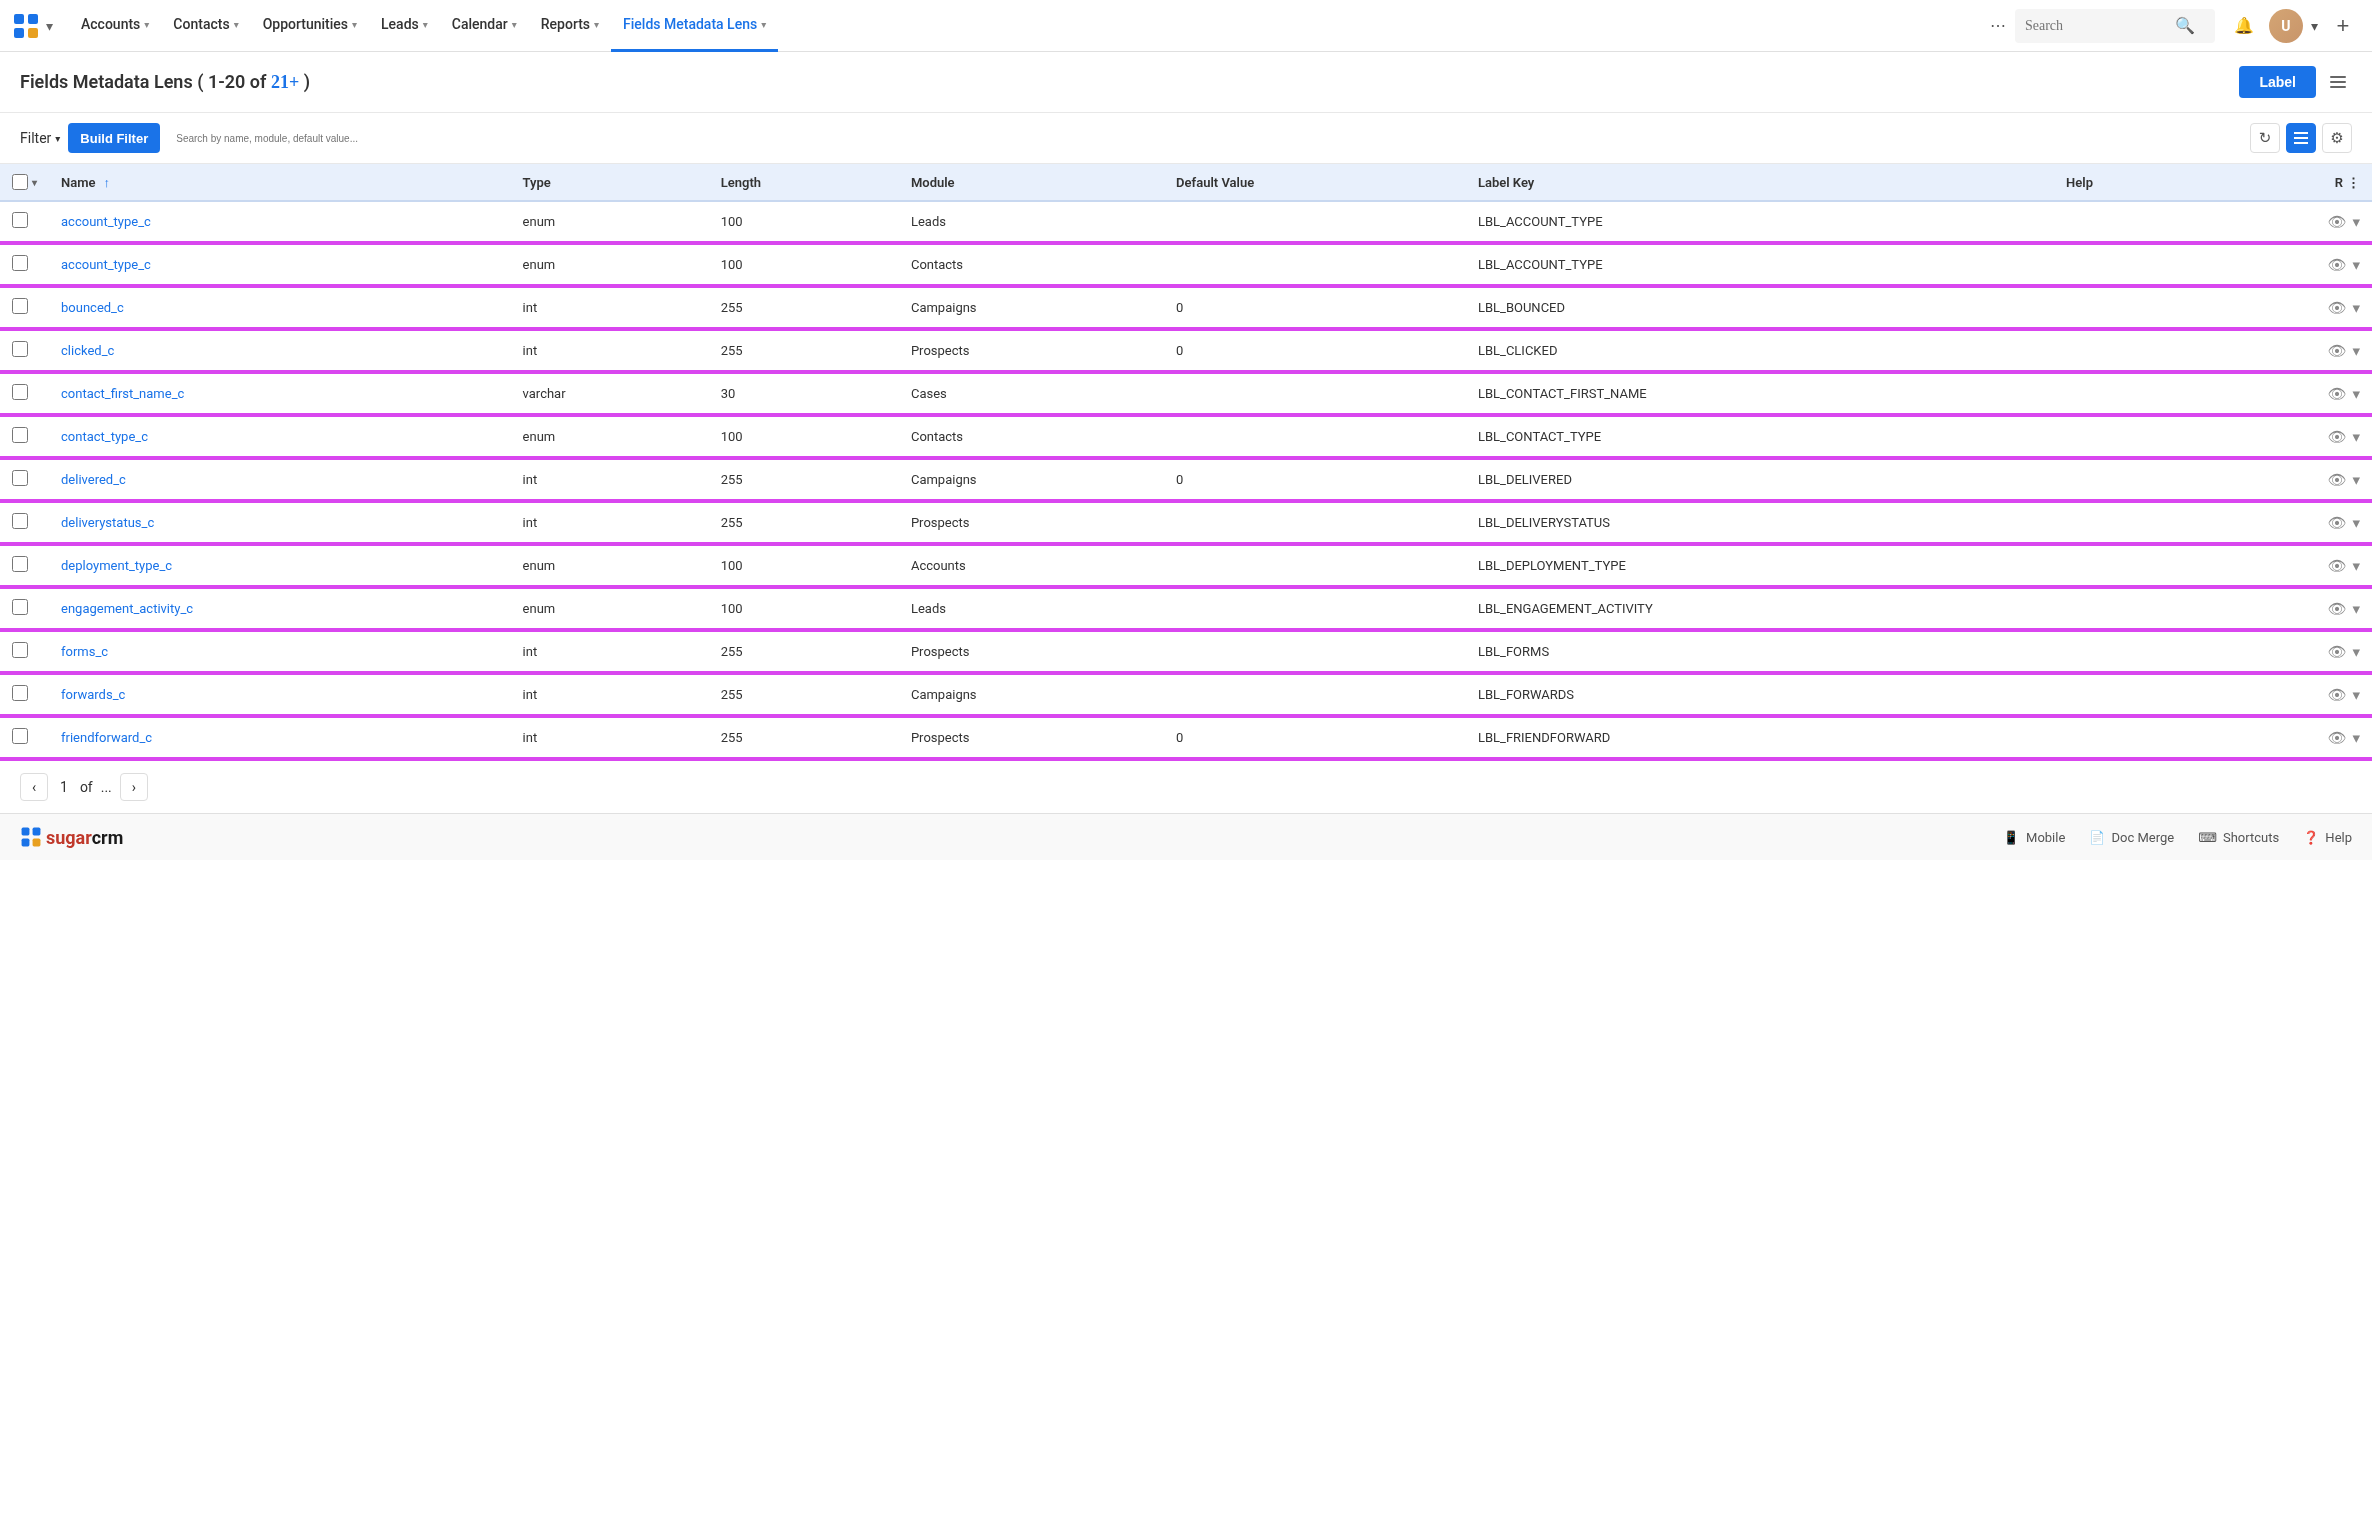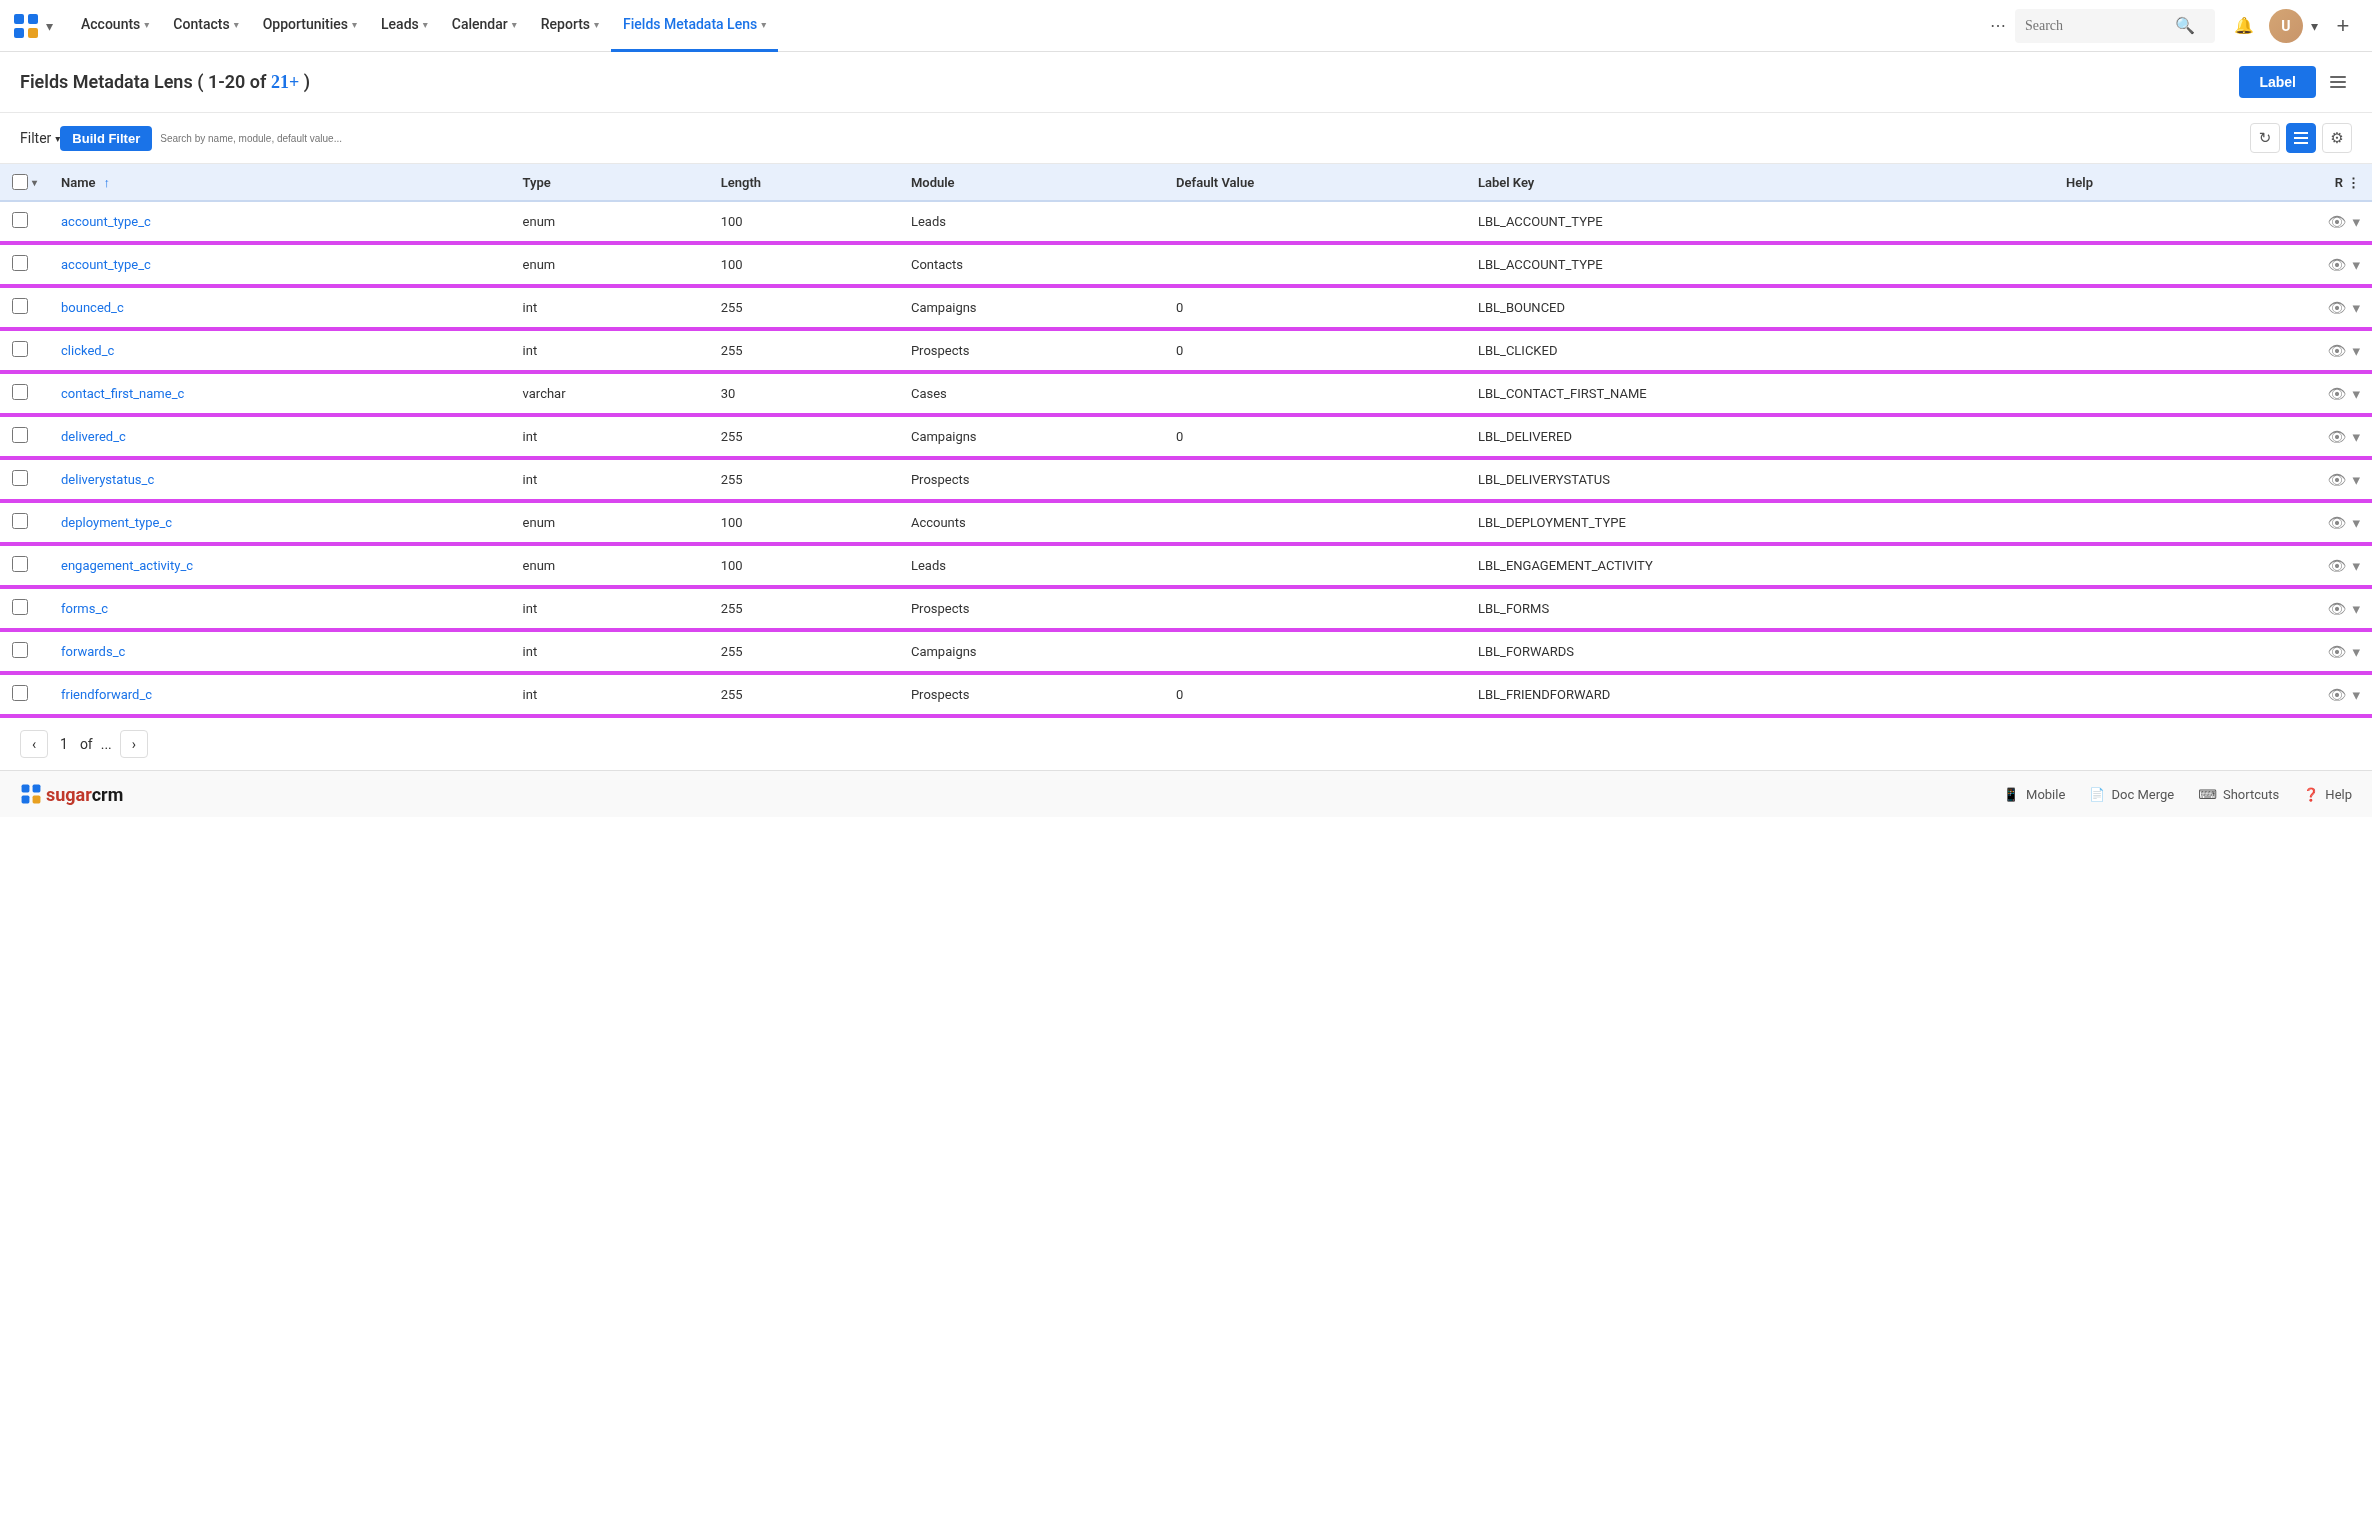--- a/index.html
+++ b/index.html
@@ -35,21 +35,21 @@
     .page-title { font-size: 18px; font-weight: 600; color: #333; }
     .page-title-link { color: #1a73e8; font-weight: 600; text-decoration: none; cursor: pointer; font-family: Liberation Serif, serif; }
     .page-header-spacer { flex: 1; }
     .create-btn {
       background: #1a73e8; color: #fff; border: none; border-radius: 4px;
       padding: 8px 20px; font-size: 14px; font-weight: 600; cursor: pointer;
     }
     .header-settings-icon { width: 28px; height: 28px; display: flex; align-items: center; justify-content: center; cursor: pointer; color: #555; margin-left: 8px; }
 
     
-    .filter-bar { display: flex; align-items: center; padding: 10px 20px; border-bottom: 1px solid #e8e8e8; }
+    .filter-bar { display: flex; padding: 10px 20px; border-bottom: 1px solid #e8e8e8; gap: 8px; }
     .filter-label { font-size: 14px; color: #333; display: flex; align-items: center; gap: 4px; cursor: pointer; }
     .build-filter-btn { background: #1a73e8; color: #fff; border: none; border-radius: 4px; padding: 5px 12px; font-size: 13px; font-weight: 600; cursor: pointer; }
     .filter-search { flex: 1; border: none; outline: none; font-size: 10px; color: #555; padding: 4px 8px; background: transparent; }
     .filter-actions { display: flex; align-items: center; gap: 6px; }
     .icon-btn-sm { width: 30px; height: 30px; display: flex; align-items: center; justify-content: center; cursor: pointer; color: #555; border: 1px solid #ddd; border-radius: 4px; background: #fff; font-size: 15px; }
     .icon-btn-sm.active { background: #1a73e8; color: #fff; border-color: #1a73e8; }
 
     
     .table-wrap { overflow-x: auto; }
     table { width: 100%; border-collapse: collapse; font-size: 13px; }
@@ -313,20 +313,40 @@
           <span class="row-icon" title="Preview">👁</span>
           <span class="row-icon" title="Expand">▾</span>
         </div>
       </td>
     </tr>
         <tr>
       <td>
         <input type="checkbox" class="cb" style="">
       </td>
       <td>
+        <a class="cell-link">contact_type_c</a>
+      </td>
+      <td>enum</td>
+      <td>100</td>
+      <td>Contacts</td>
+      <td></td>
+      <td>LBL_CONTACT_TYPE</td>
+      <td></td>
+      <td>
+        <div class="row-actions">
+          <span class="row-icon" title="Preview">👁</span>
+          <span class="row-icon" title="Expand">▾</span>
+        </div>
+      </td>
+    </tr>
+        <tr>
+      <td>
+        <input type="checkbox" class="cb" style="">
+      </td>
+      <td>
         <a class="cell-link">delivered_c</a>
       </td>
       <td>int</td>
       <td>255</td>
       <td>Campaigns</td>
       <td>0</td>
       <td>LBL_DELIVERED</td>
       <td></td>
       <td>
         <div class="row-actions">

